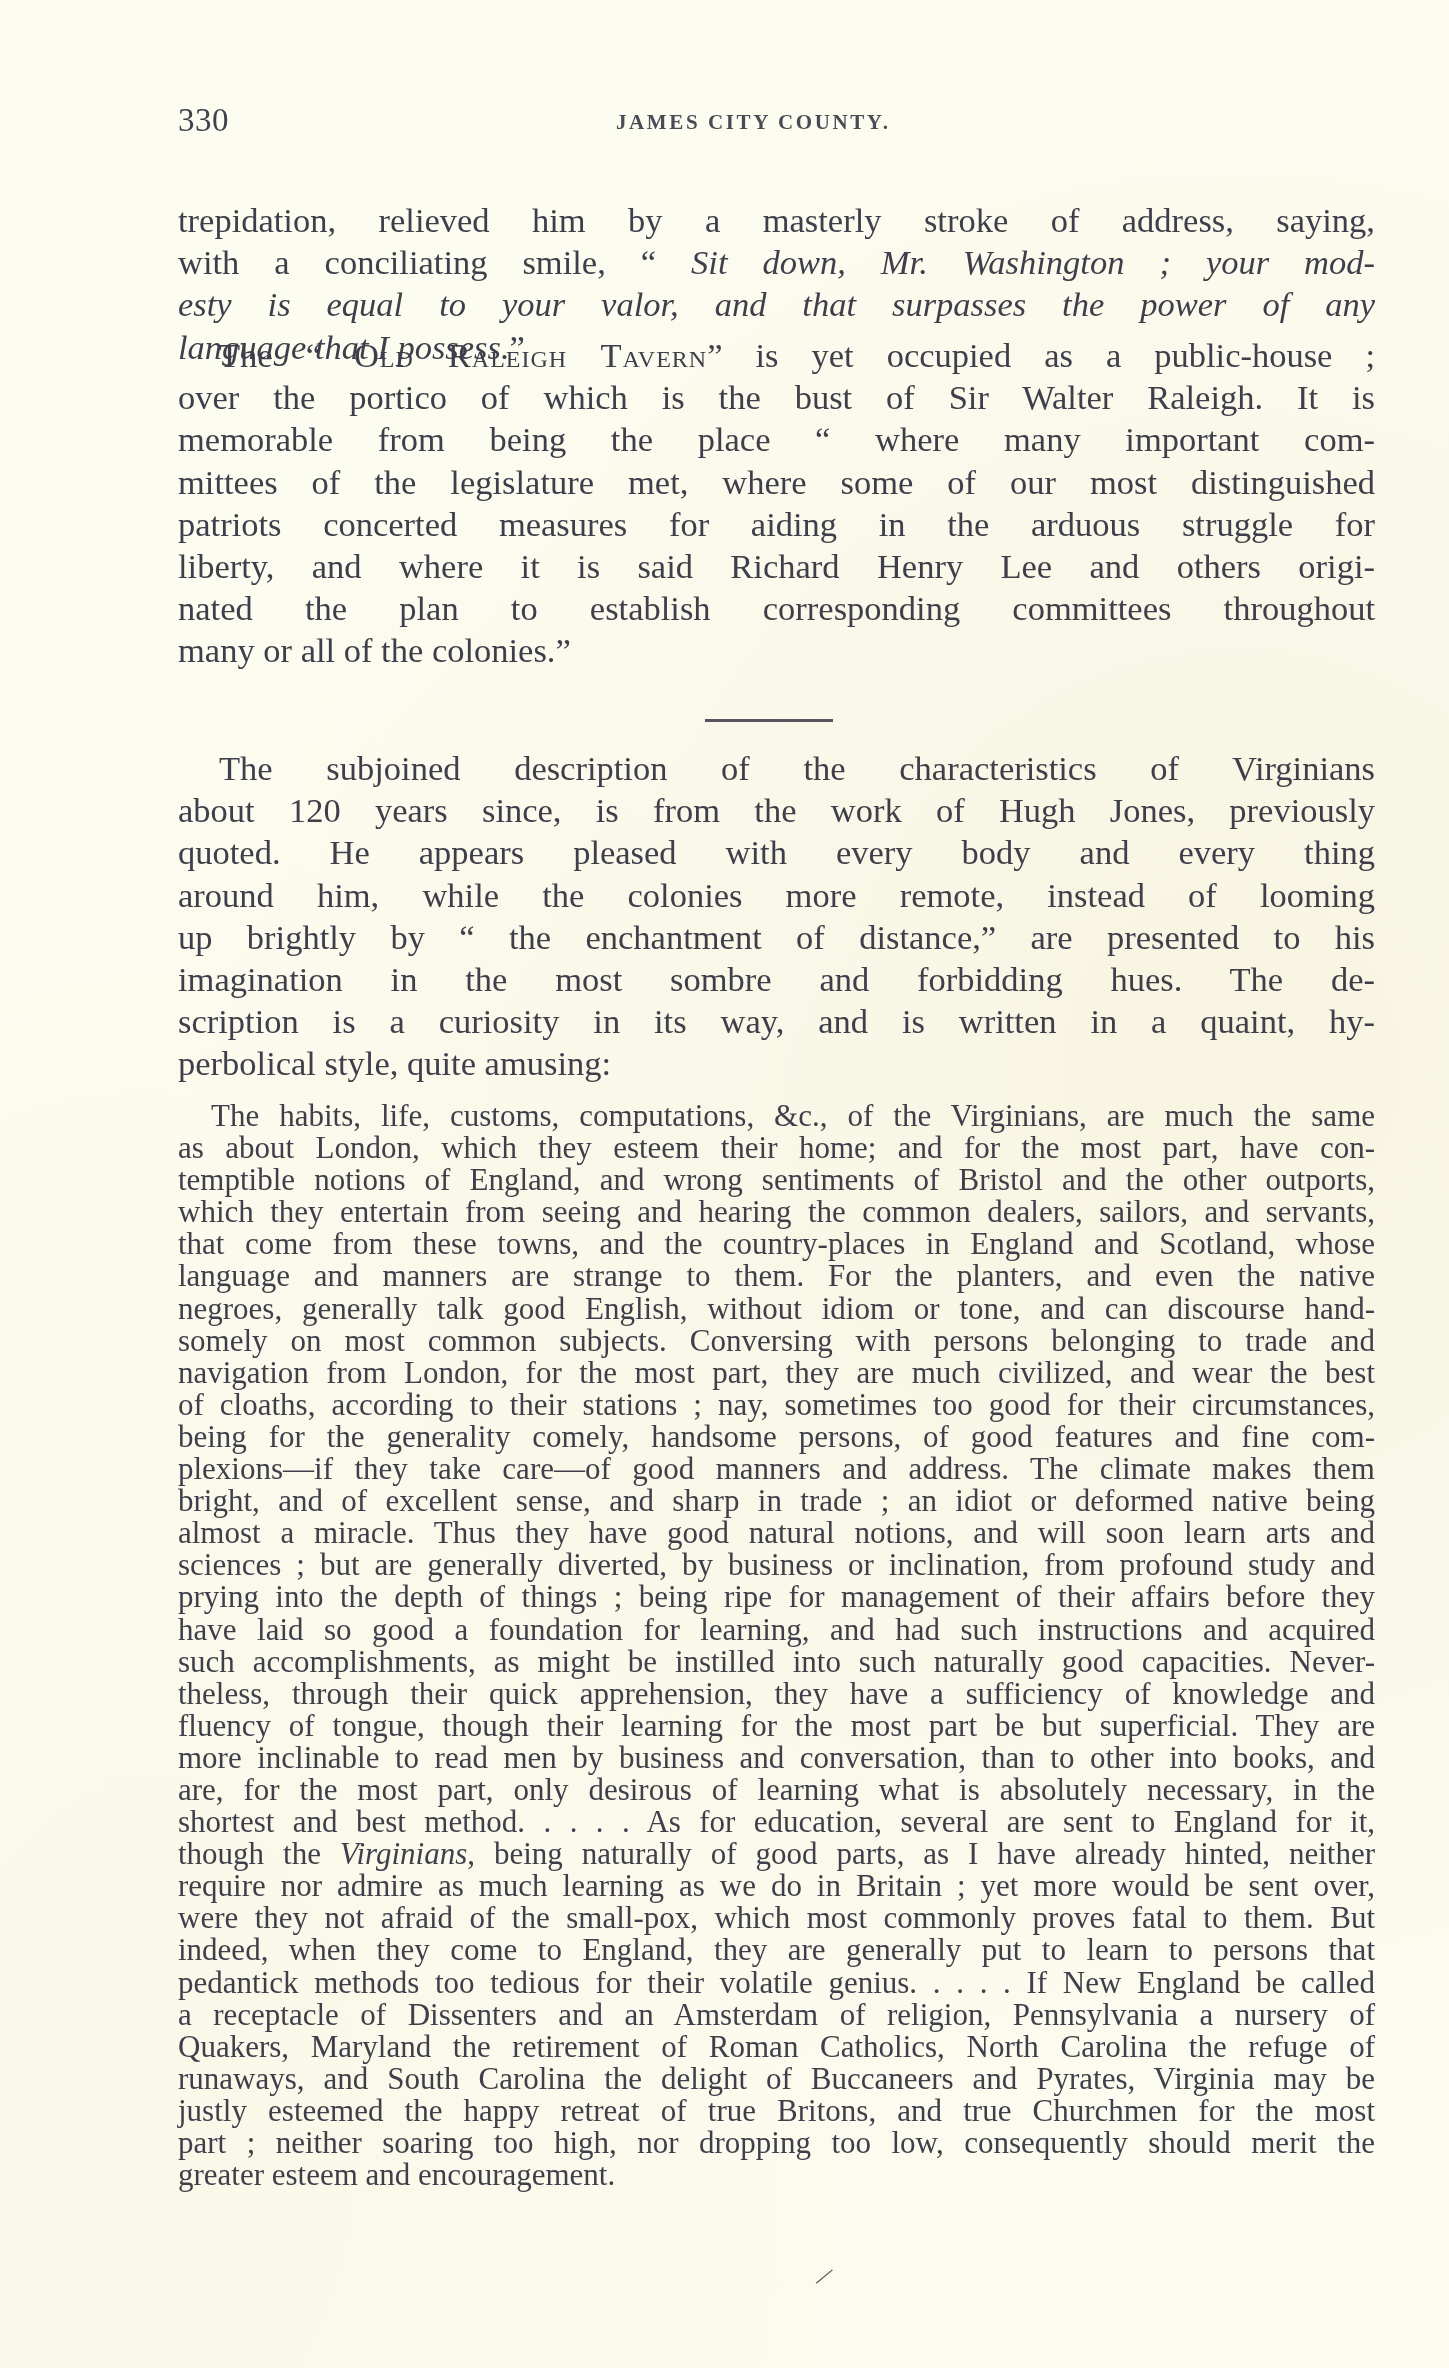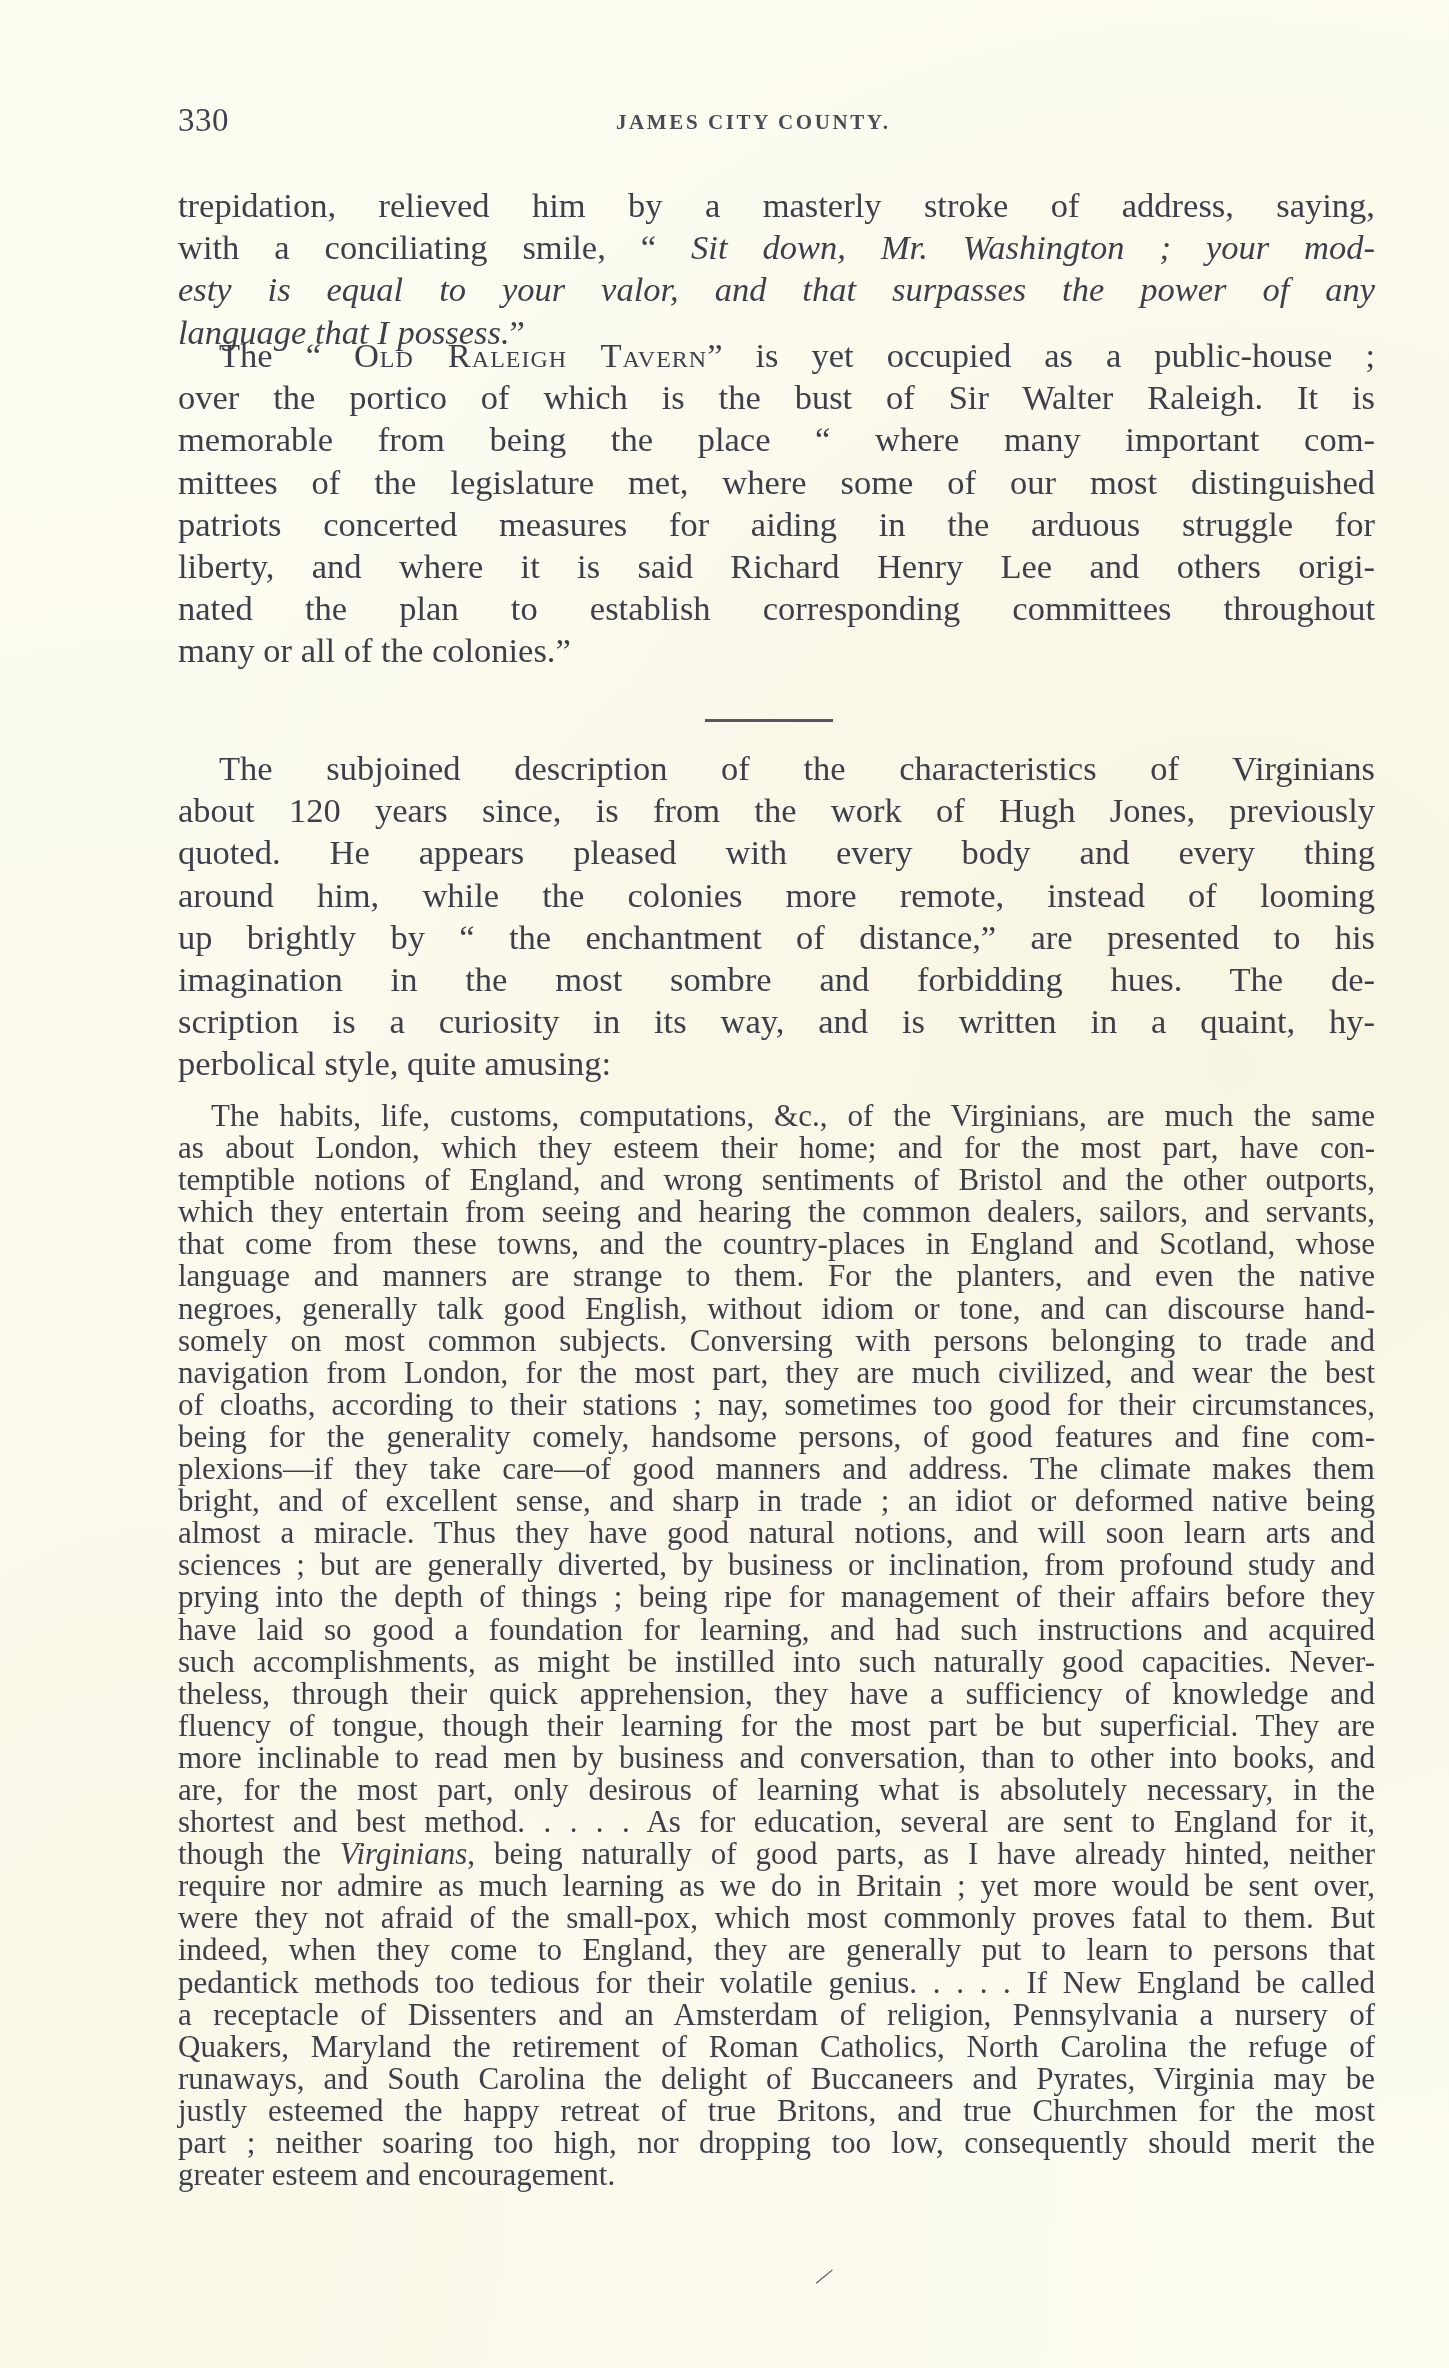--- a/index.html
+++ b/index.html
@@ -98,21 +98,21 @@
 </head>
 <body>
 
 <div class="page">
 
   <div class="running-head">
     <span class="page-number">330</span>
     <span class="running-title">JAMES CITY COUNTY.</span>
   </div>
 
-  <div class="block body-text" style="top:184px;">
+  <div class="block body-text" style="top:199px;">
       <span class="line"><span>trepidation, relieved him by a masterly stroke of address, saying,</span></span>
       <span class="line"><span>with a conciliating smile, “ </span><span class="it">Sit down, Mr. Washington ; your mod-</span></span>
       <span class="line"><span class="it">esty is equal to your valor, and that surpasses the power of any</span></span>
       <span class="line last"><span class="it">language that I possess.</span><span>”</span></span>
     </div>
 
   <div class="block body-text" style="top:334px;">
       <span class="line indent"><span>The “ </span><span class="sc">Old Raleigh Tavern</span><span>” is yet occupied as a public-house ;</span></span>
       <span class="line"><span>over the portico of which is the bust of Sir Walter Raleigh.  It is</span></span>
       <span class="line"><span>memorable from being the place “ where many important com-</span></span>

